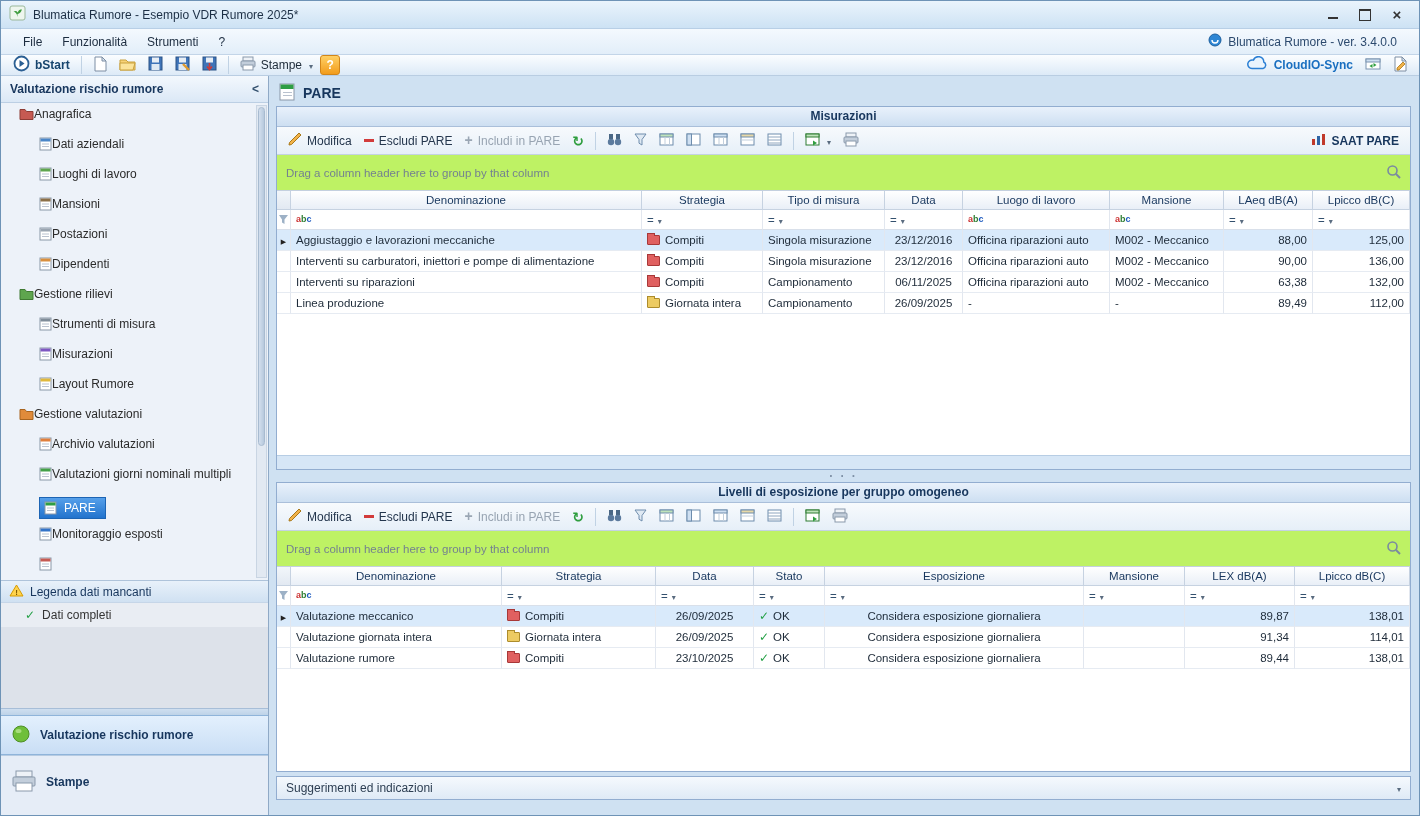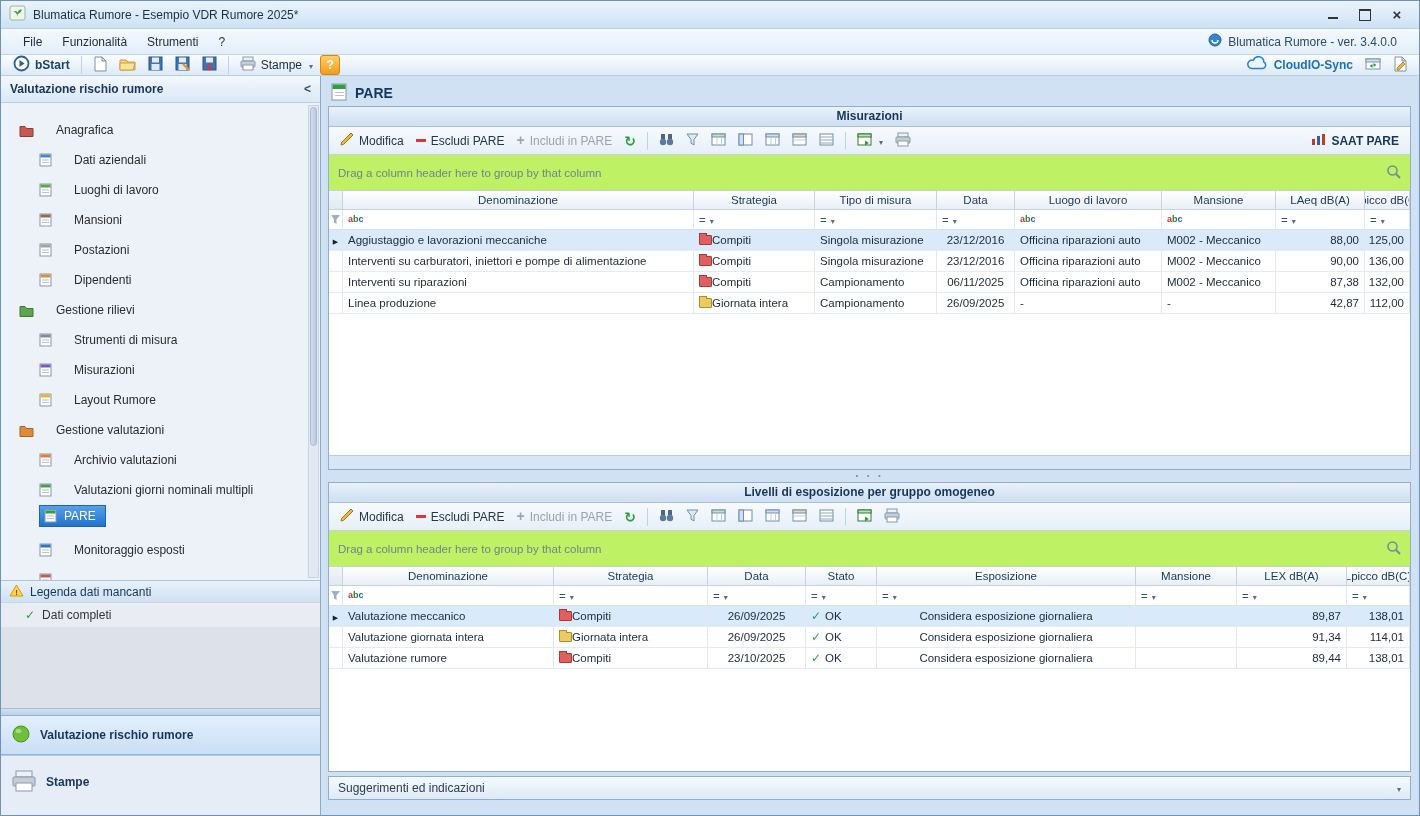--- a/index.html
+++ b/index.html
@@ -28,26 +28,26 @@
 .vsep{width:1px;height:18px;background:#c0d2e4;margin:0 4px}
 .help-btn{width:20px;height:20px;background:linear-gradient(#ffd064,#f29c1c);border:1px solid #d2861a;border-radius:3px;color:#fff;font-weight:bold;text-align:center;line-height:18px;cursor:pointer}
 .cloud-label{font-weight:bold;color:#1a6fc0}
 .spacer{flex:1}
 .caret::after{content:"\25BE";font-size:8px;color:#5a6c80;margin-left:2px}
 
 
 .bodyrow{flex:1;display:flex;min-height:0}
 
 
-.sidebar{width:320px;background:#e6edf7;border-right:1px solid #8fa9c6;display:flex;flex-direction:column;flex:none}
+.sidebar{width:268px;background:#e6edf7;border-right:1px solid #8fa9c6;display:flex;flex-direction:column;flex:none}
 .sb-head{height:27px;display:flex;align-items:center;padding:0 9px;background:linear-gradient(#f3f8fd,#dbe8f6);border-bottom:1px solid #bccfe4;color:#17365d;font-weight:bold}
 .i-left{margin-left:auto;cursor:pointer}
 .i-left::before{content:"<";font-weight:bold;color:#33506e}
 .tree{height:477px;position:relative;overflow:hidden;background:#edf2f9;padding-top:4px}
-.titem{height:30px;display:flex;align-items:flex-end;gap:22px;padding-left:18px;color:#2b2b2b;cursor:pointer;white-space:nowrap}
+.titem{height:30px;display:flex;align-items:flex-start;gap:0;padding-left:18px;color:#2b2b2b;cursor:pointer;white-space:nowrap}
 .titem.l1{padding-left:38px}
 .ti{flex:none}
 .selwrap{display:flex;align-items:center;gap:7px;padding:3px 9px 3px 4px;background:linear-gradient(#56a0ea,#2273cd);border:1px solid #1c64b4;color:#fff}
 .tree-scroll{position:absolute;right:1px;top:2px;bottom:2px;width:11px;background:#e2e9f2;border:1px solid #c9d5e3}
 .tree-thumb{position:absolute;left:1px;right:1px;top:1px;height:72%;background:linear-gradient(90deg,#d3dfee,#b7c9dd);border:1px solid #a8bbd0;border-radius:4px}
 .legend-head{height:23px;display:flex;align-items:center;gap:6px;padding:0 8px;background:linear-gradient(#e8f1fa,#d0e1f2);border-top:1px solid #aec3da;border-bottom:1px solid #c6d6e8;color:#17365d}
 .legend-item{height:24px;display:flex;align-items:center;gap:7px;padding-left:24px;background:#e9edf3;color:#333}
 .legend-fill{height:81px;background:#dde2ea}
 .nav-grip{height:7px;background:linear-gradient(#cfdff0,#bed3e8);border-top:1px solid #a7bed8}
 .nav-btn{height:40px;display:flex;align-items:center;gap:9px;padding:0 10px;font-weight:bold;color:#17365d;border-top:1px solid #b6cbe2;cursor:pointer;background:#e6edf7}
@@ -92,21 +92,21 @@
 .fb-caret{margin-left:auto;cursor:pointer}
 
 .eqop{display:flex;align-items:center;gap:2px}
 .abc{display:inline-flex;gap:0}
 .abc i{font-style:normal;font-weight:bold;font-size:9px;line-height:9px}
 .abc i:nth-child(1){color:#cc3333}
 .abc i:nth-child(2){color:#2e7d32}
 .abc i:nth-child(3){color:#1f5bbf}
 .i-check::before{content:"\2713";color:#23a045;font-weight:bold;font-size:12px}
 .i-rarrow::before{content:"\25B6";font-size:7px;color:#222}
-.strat{}
+.strat{gap:5px}
 .folder{width:13px;height:10px;background:#e06060;border:1px solid #a83838;border-radius:1px;position:relative;flex:none}
 .folder::before{content:"";position:absolute;top:-3px;left:-1px;width:6px;height:2px;background:inherit;border:1px solid #a83838;border-bottom:none}
 [data-kind="giornata"] .folder{background:#edcb62;border-color:#ad8c2c}
 [data-kind="giornata"] .folder::before{border-color:#ad8c2c}
 .saat-label{font-weight:bold;color:#17365d}
 </style>
 </head>
 <body>
 
 <div class="win">
@@ -603,35 +603,35 @@
             <div class="gc ind"></div>
             <div class="gc">Interventi su riparazioni</div>
             <div class="gc strat" data-kind="compiti">
                 <span class="folder"></span>
                 <span>Compiti</span>
               </div>
             <div class="gc">Campionamento</div>
             <div class="gc c">06/11/2025</div>
             <div class="gc">Officina riparazioni auto</div>
             <div class="gc">M002 - Meccanico</div>
-            <div class="gc n">87,38</div>
+            <div class="gc n">63,38</div>
             <div class="gc n">132,00</div>
           </div>
           <div class="gdata mcols">
             <div class="gc ind"></div>
             <div class="gc">Linea produzione</div>
             <div class="gc strat" data-kind="giornata">
                 <span class="folder"></span>
                 <span>Giornata intera</span>
               </div>
             <div class="gc">Campionamento</div>
             <div class="gc c">26/09/2025</div>
             <div class="gc">-</div>
             <div class="gc">-</div>
-            <div class="gc n">42,87</div>
+            <div class="gc n">89,49</div>
             <div class="gc n">112,00</div>
           </div>
           <div class="gfill"></div>
         </div>
         <div class="hstrip"></div>
       </section>
 
       <div class="splitter">
           <span class="i-dots"></span>
         </div>

